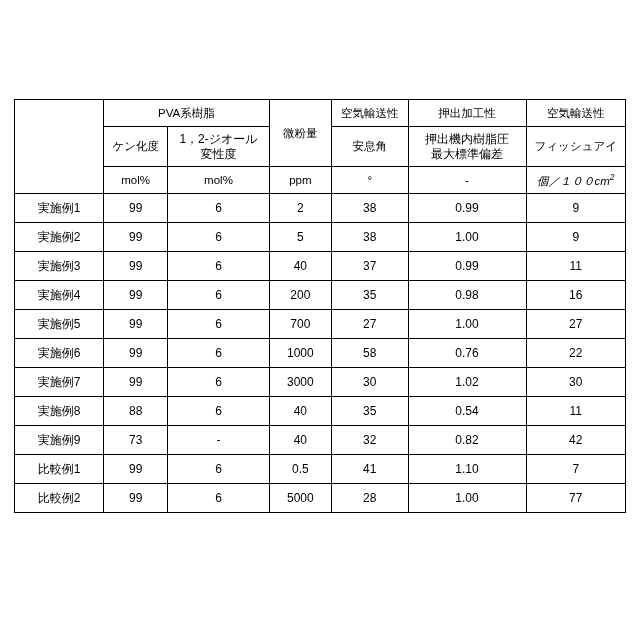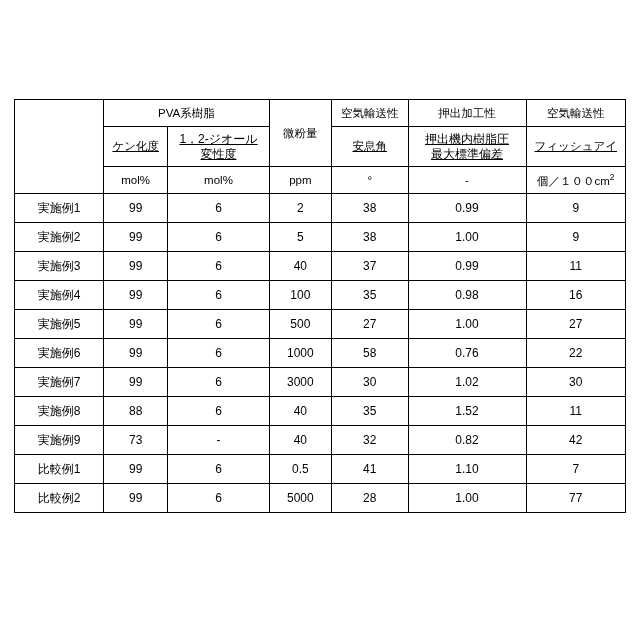--- a/index.html
+++ b/index.html
@@ -33,41 +33,41 @@
   table.data td, table.data th {
     border: 1px solid #000000;
     text-align: center;
     vertical-align: middle;
     font-weight: normal;
     padding: 0;
     line-height: 1.25;
     background: #ffffff;
   }
   .h-group { height: 27px; }
-  .h-sub   { height: 40px; text-decoration: underline; }
+  .h-sub   { height: 40px; }
   .h-unit  { height: 27px; }
   .h-row   { height: 29px; }
 
   col.c0 { width: 86px; }
   col.c1 { width: 62px; }
   col.c2 { width: 98px; }
   col.c3 { width: 60px; }
   col.c4 { width: 74px; }
   col.c5 { width: 114px; }
   col.c6 { width: 96px; }
 
   .cell-label { font-size: 11.5px; }
   .cell-label.small { font-size: 12px; }
   .two-line { display: block; }
   .two-line span { display: block; }
   .rowhead { font-size: 12px; }
   .val { font-size: 12px; }
   .unit { font-size: 11.5px; }
   .sup { font-size: 8.5px; vertical-align: super; }
-  .nowrap { white-space: nowrap; }
+  .nowrap { white-space: nowrap; font-style: italic; }
 </style>
 </head>
 <body>
 
 <div id="page">
   <div class="table-wrap">
     <table class="data">
       <colgroup>
         <col class="c0">
           <col class="c1">
@@ -137,30 +137,30 @@
           <td class="val">6</td>
           <td class="val">40</td>
           <td class="val">37</td>
           <td class="val">0.99</td>
           <td class="val">11</td>
         </tr>
         <tr class="h-row">
           <td class="rowhead">実施例4</td>
           <td class="val">99</td>
           <td class="val">6</td>
-          <td class="val">100</td>
+          <td class="val">200</td>
           <td class="val">35</td>
           <td class="val">0.98</td>
           <td class="val">16</td>
         </tr>
         <tr class="h-row">
           <td class="rowhead">実施例5</td>
           <td class="val">99</td>
           <td class="val">6</td>
-          <td class="val">500</td>
+          <td class="val">700</td>
           <td class="val">27</td>
           <td class="val">1.00</td>
           <td class="val">27</td>
         </tr>
         <tr class="h-row">
           <td class="rowhead">実施例6</td>
           <td class="val">99</td>
           <td class="val">6</td>
           <td class="val">1000</td>
           <td class="val">58</td>
@@ -175,21 +175,21 @@
           <td class="val">30</td>
           <td class="val">1.02</td>
           <td class="val">30</td>
         </tr>
         <tr class="h-row">
           <td class="rowhead">実施例8</td>
           <td class="val">88</td>
           <td class="val">6</td>
           <td class="val">40</td>
           <td class="val">35</td>
-          <td class="val">1.52</td>
+          <td class="val">0.54</td>
           <td class="val">11</td>
         </tr>
         <tr class="h-row">
           <td class="rowhead">実施例9</td>
           <td class="val">73</td>
           <td class="val">-</td>
           <td class="val">40</td>
           <td class="val">32</td>
           <td class="val">0.82</td>
           <td class="val">42</td>

